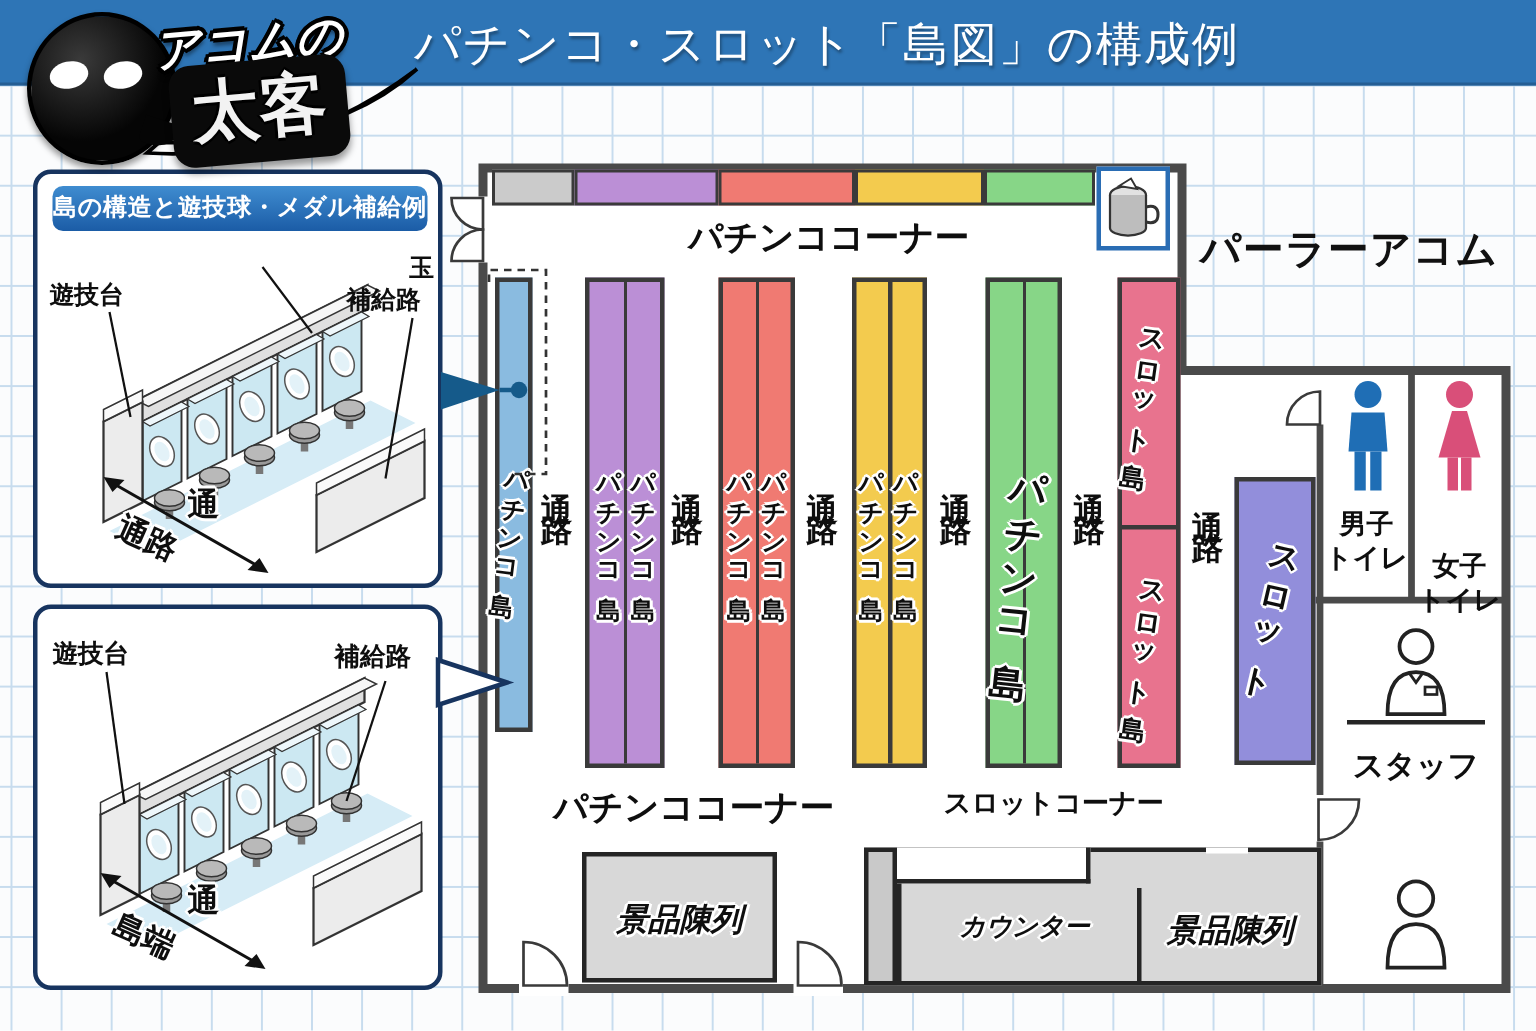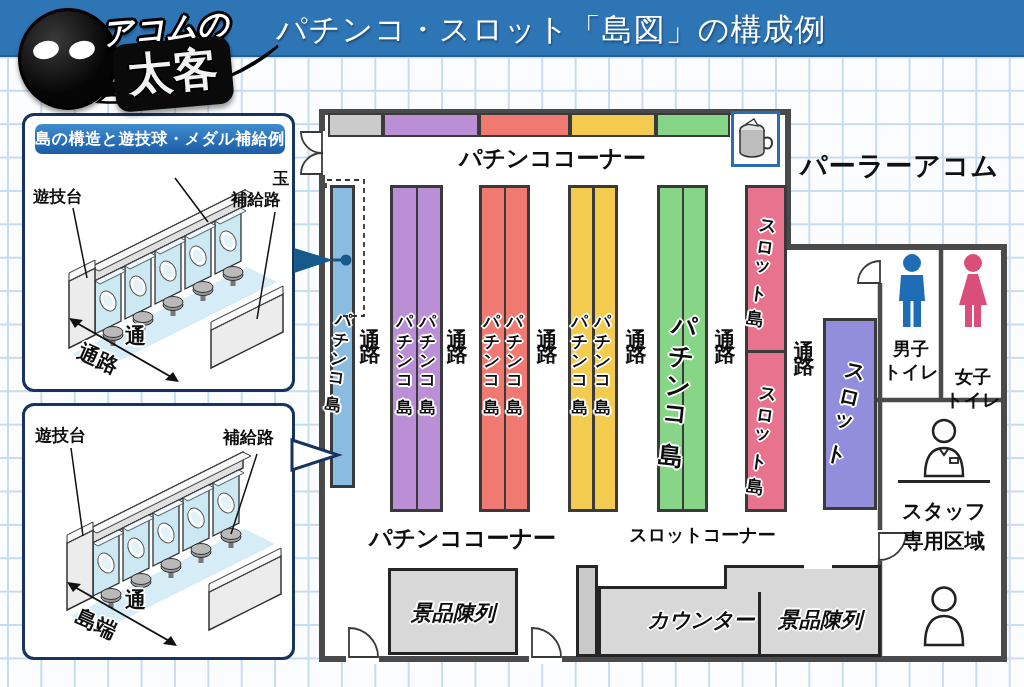--- a/index.html
+++ b/index.html
@@ -177,36 +177,35 @@
 
   <svg class="abs icon" style="left:917px;top:418px;" width="54" height="60" viewBox="0 0 54 60">
     <circle cx="27" cy="13" r="11" fill="#fff" stroke="#222" stroke-width="2.5"></circle>
     <path d="M8,58 Q8,30 27,30 Q46,30 46,58 Z" fill="#fff" stroke="#222" stroke-width="2.5"></path>
     <path d="M22,30 l5,7 l5,-7" fill="none" stroke="#222" stroke-width="2"></path>
     <rect x="33" y="40" width="8" height="5" fill="none" stroke="#222" stroke-width="1.8"></rect>
   </svg>
   <div class="abs staffline" style="left:898px;top:480px;width:92px;height:3px;"></div>
   <div class="abs hlabel" style="left:882px;top:496px;width:124px;font-size:20.5px;line-height:1.45;">
     <div>スタッフ</div>
-      <div>専用区域</div>
   </div>
   <svg class="abs icon" style="left:917px;top:585px;" width="54" height="62" viewBox="0 0 54 62">
     <circle cx="27" cy="14" r="11.5" fill="#fff" stroke="#222" stroke-width="2.5"></circle>
     <path d="M8,60 Q8,31 27,31 Q46,31 46,60 Z" fill="#fff" stroke="#222" stroke-width="2.5"></path>
   </svg>
 
   <div class="abs graybox" style="left:388px;top:568px;width:130px;height:87px;">
     <div class="abs hlabel outline-w" style="left:0;top:28px;width:124px;font-size:21px;">景品陳列</div>
   </div>
   <div class="abs graybox" style="left:576px;top:565px;width:22px;height:92px;background:#c9c9c9;"></div>
   <div class="abs graybox" style="left:598px;top:565px;width:283px;height:92px;">
     <div class="notch"></div>
     <div class="cdivider"></div>
     <div class="cgap"></div>
-    <div class="abs hlabel outline-w" style="left:32px;top:38px;width:136px;font-size:21px;">カウンター</div>
+    <div class="abs hlabel outline-w" style="left:14px;top:38px;width:136px;font-size:17px;">カウンター</div>
     <div class="abs hlabel outline-w" style="left:160px;top:38px;width:118px;font-size:21px;">景品陳列</div>
   </div>
 
   <div class="abs inset" style="left:22px;top:113px;width:273px;height:279px;">
     <div class="inset-head">島の構造と遊技球・メダル補給例</div>
     <svg class="art" width="273" height="279">
       <g>
         <polygon points="48,238 222,151 252,166 78,253" fill="#d6ecf6"></polygon>
         <polygon points="66,167 220,90 220,74 66,151" fill="#e0e0e0" stroke="#333" stroke-width="1.5"></polygon>
         <polygon points="66,151 220,74 228,78 74,155" fill="#f6f6f6" stroke="#333" stroke-width="1"></polygon>

